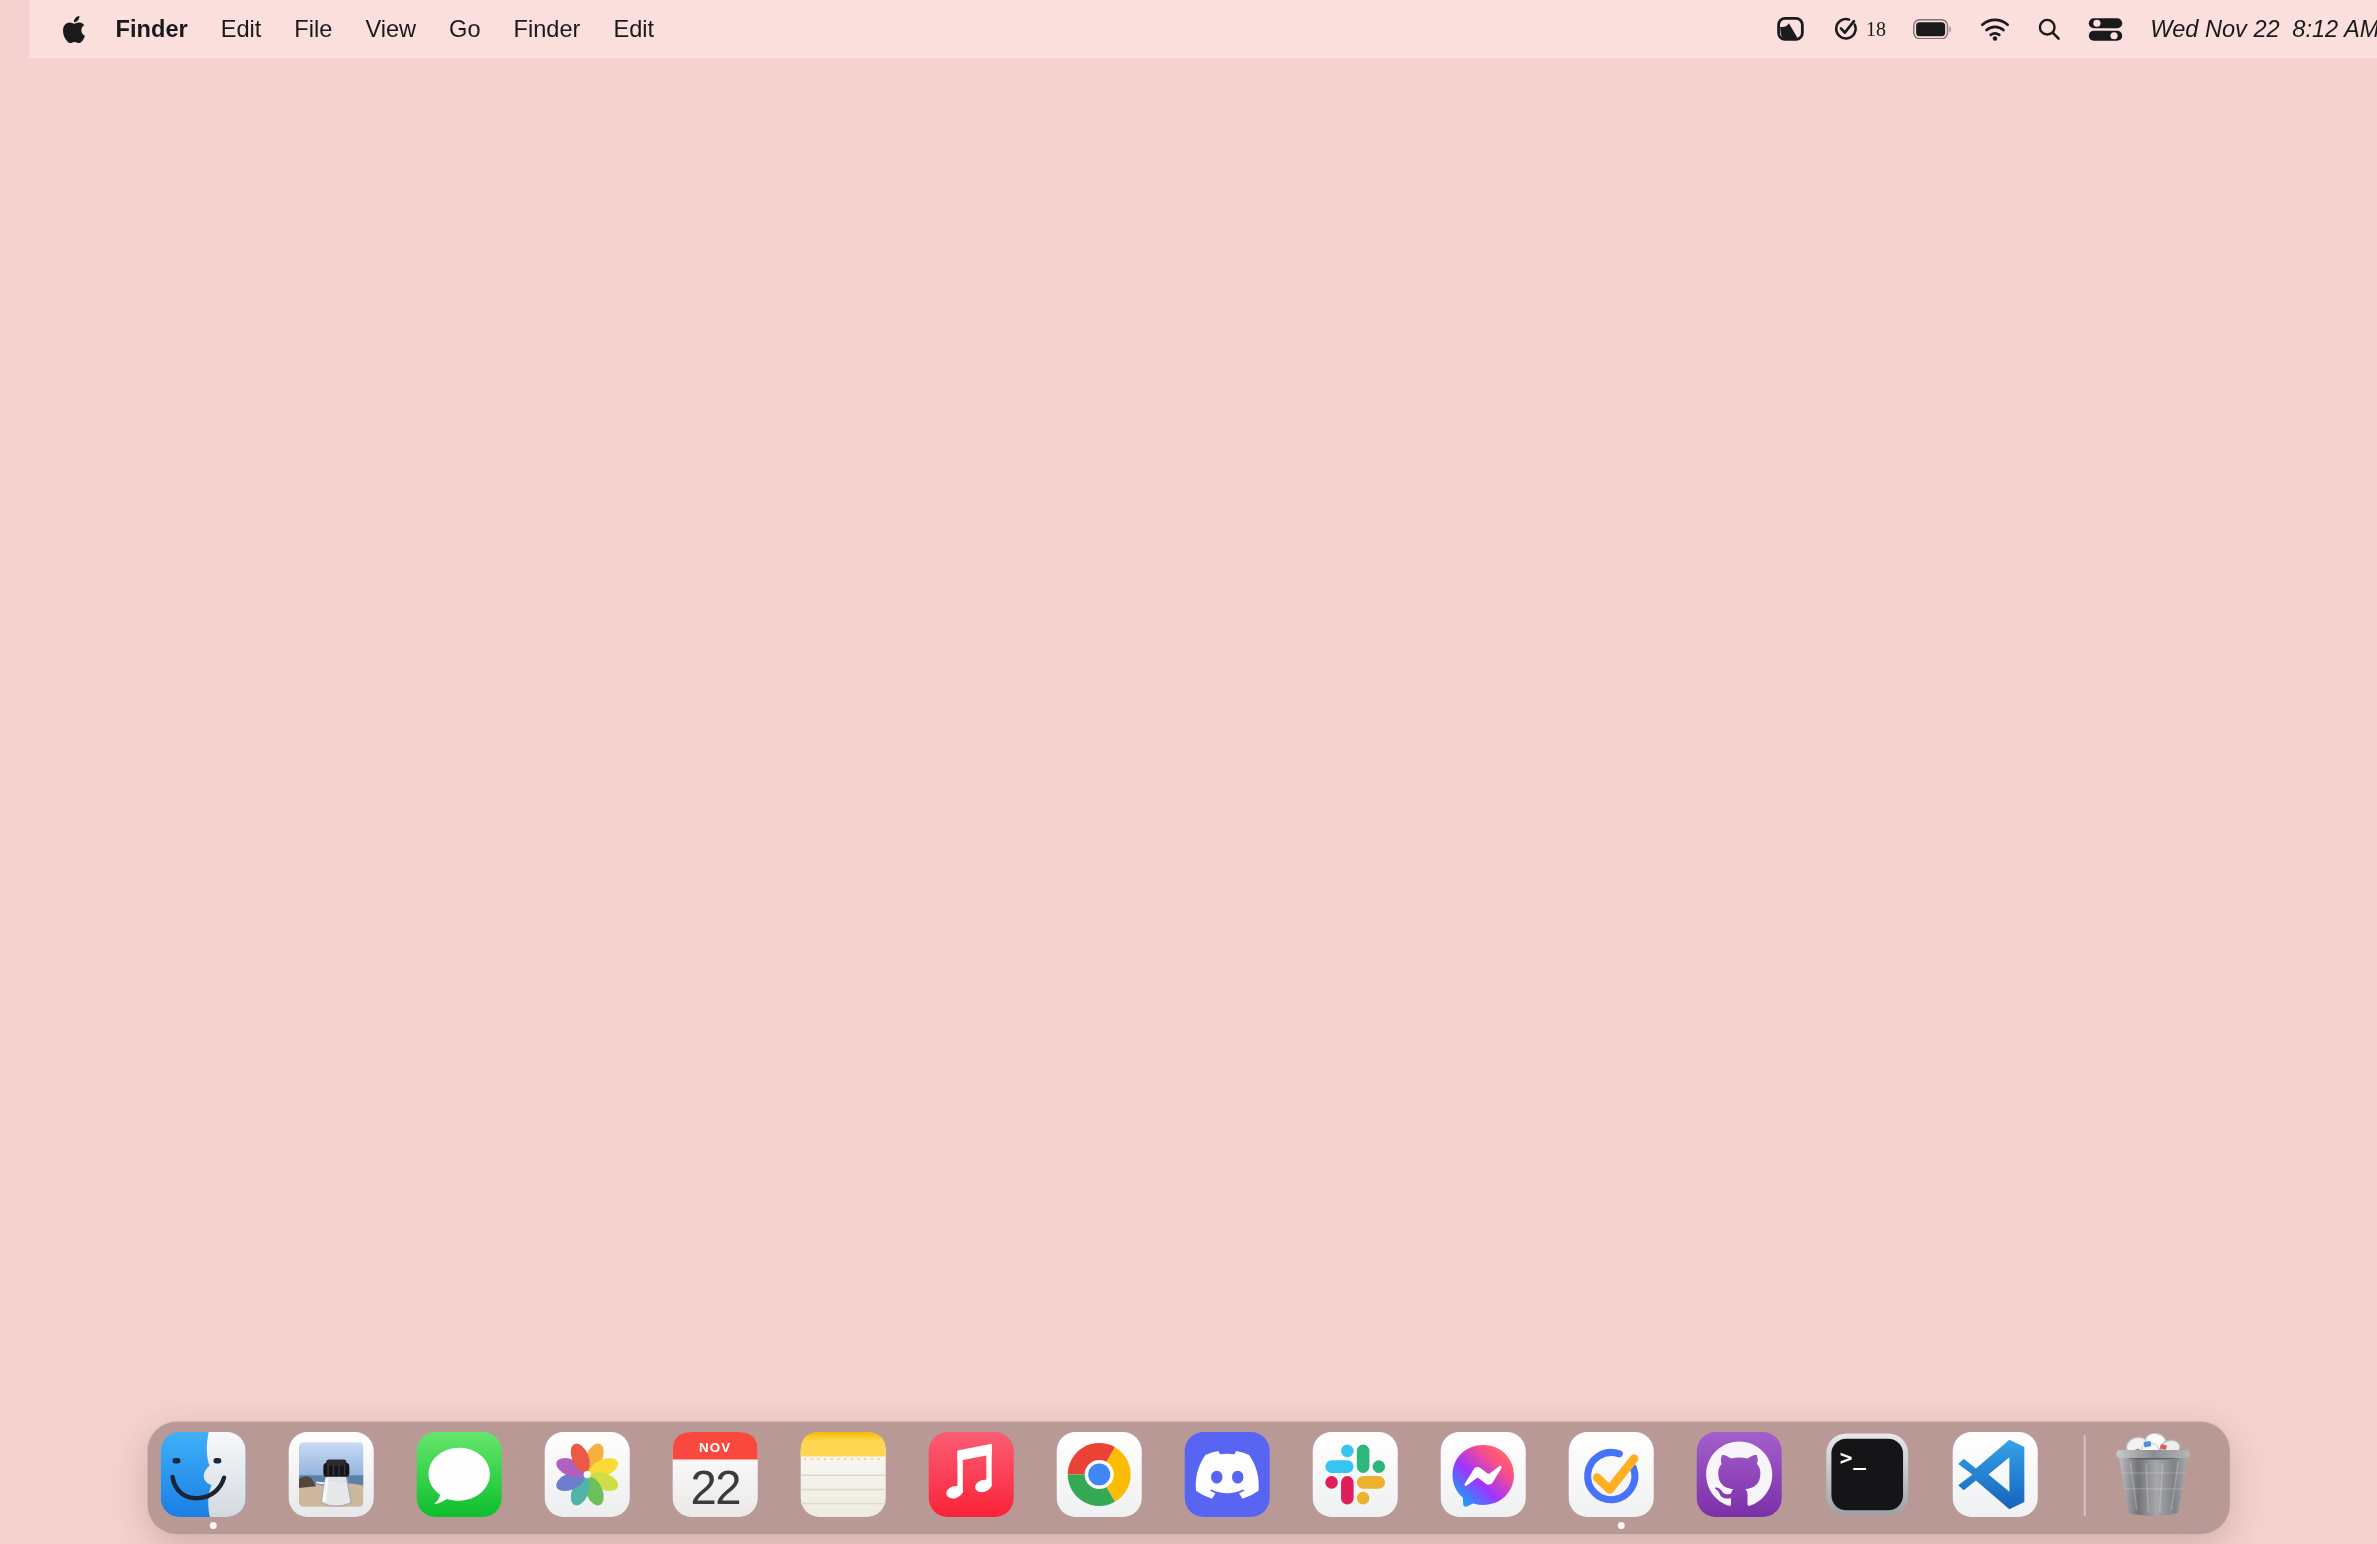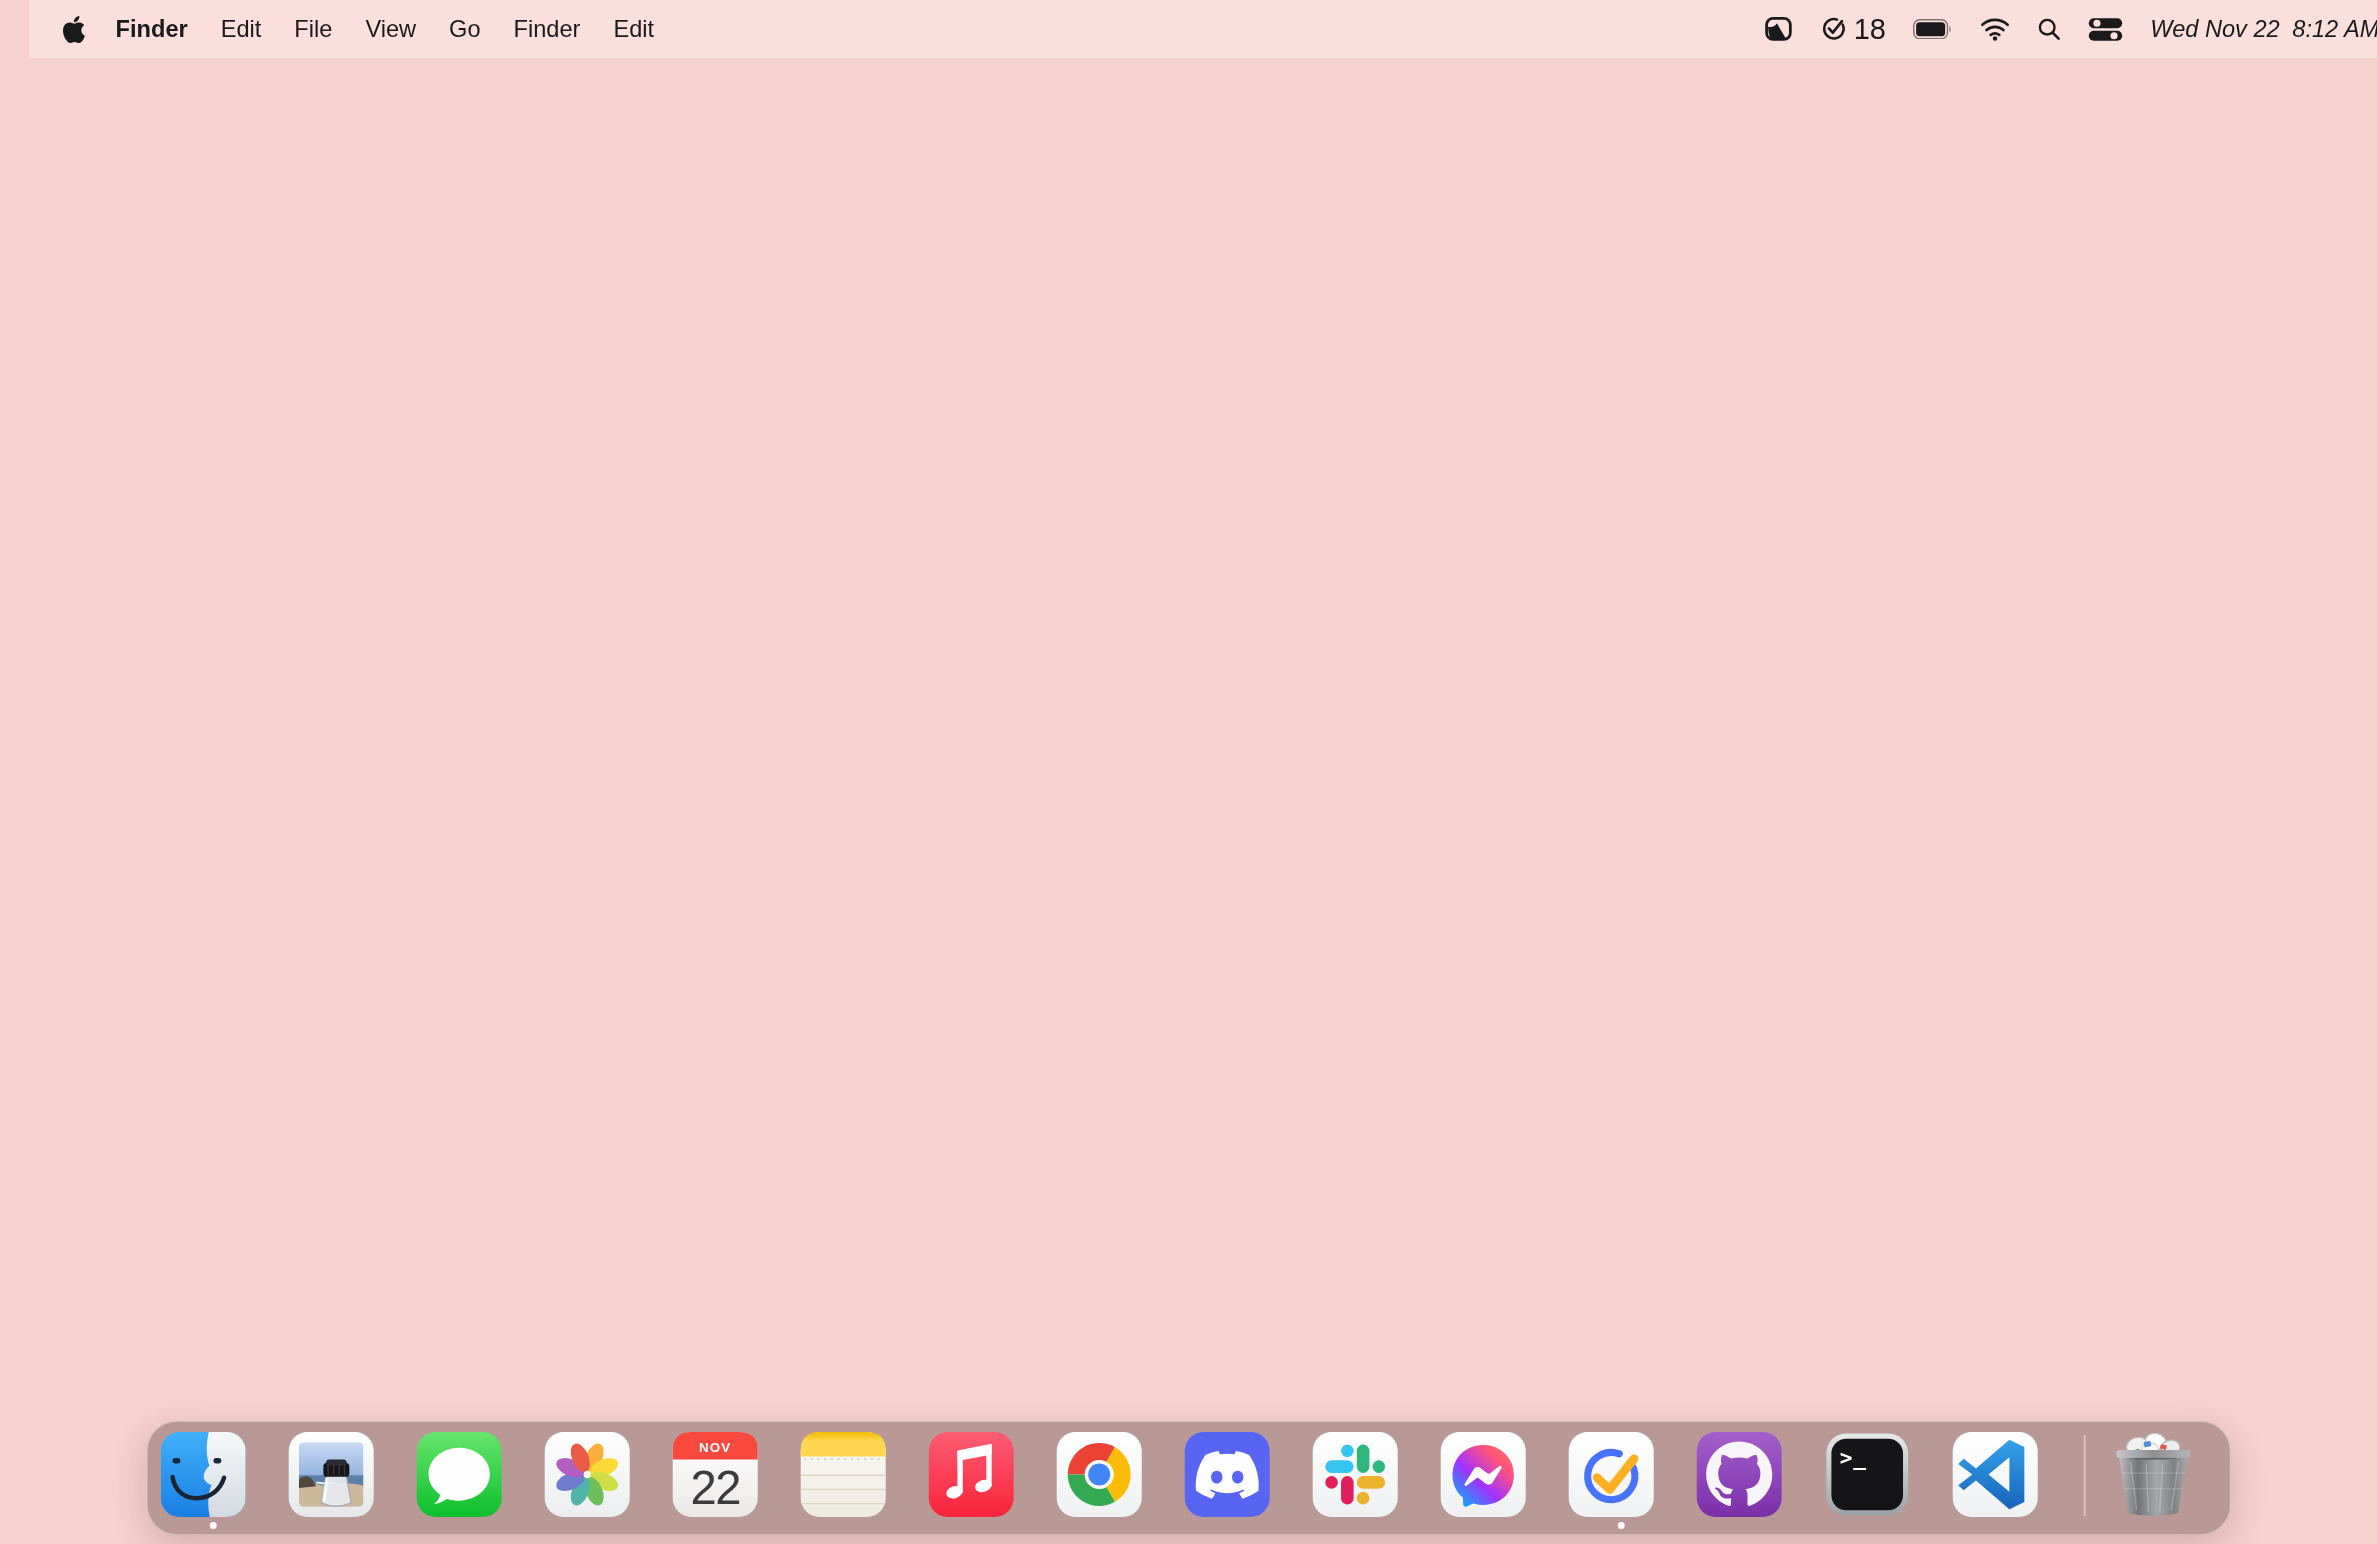--- a/index.html
+++ b/index.html
@@ -13,21 +13,21 @@
     background:#FBDFDC; display:flex; align-items:center;
     padding:0 23.6px 0 31px; font-size:23.6px; color:#1A1A1C;margin-left:29px;
   }
   .mb-left { display:flex; align-items:center; height:100%; }
   .mb-item { display:flex; align-items:center; height:100%; padding:0 16.5px; cursor:default; white-space:nowrap; }
   .mb-item.apple { padding:0 14px 0 3.1px; }
   .mb-item.bold { font-weight:700; }
   .mb-right { margin-left:auto; display:flex; align-items:center; height:100%; gap:27px; padding-right:3.1px; }
   .status-item { display:flex; align-items:center; height:100%; gap:6.3px; }
   .status-item svg { display:block; }
-  .tt-count { font-size:29px; }
+  .tt-count { font-size:20px;font-family:Liberation Serif, serif; }
   .clock { gap:12.6px; font-size:23.6px; white-space:nowrap;font-style:italic; }
 
   
   .wallpaper { position:absolute; top:58px; left:0; right:0; bottom:0; background:#F5D2CF; }
 
   
   .dock {
     position:absolute; bottom:9.4px; left:50%; transform:translateX(-50%);
     height:114px; display:flex; align-items:flex-start;
     padding:10.2px 13.4px; gap:22px;

